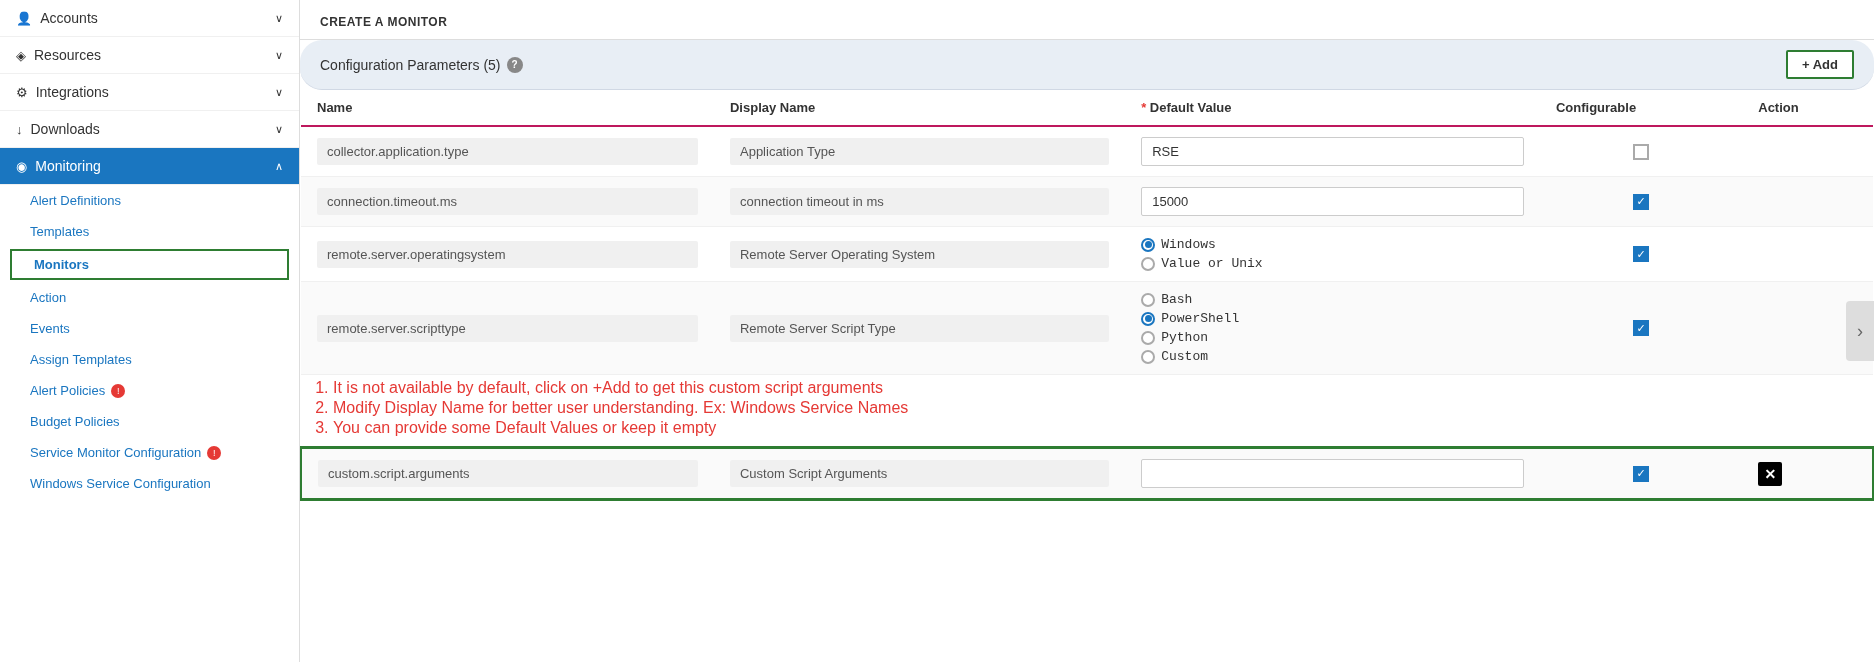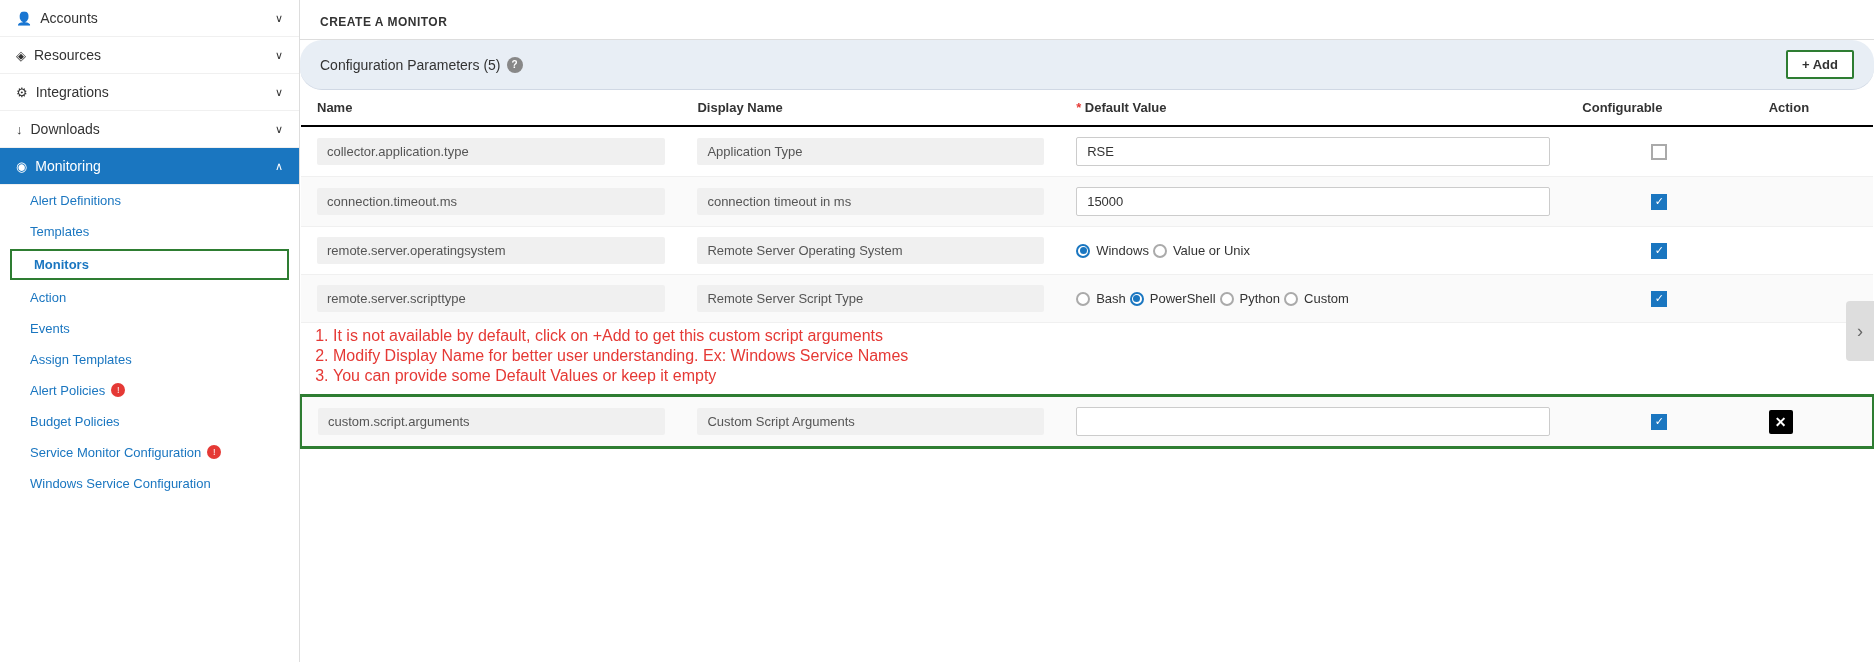--- a/index.html
+++ b/index.html
@@ -32,20 +32,21 @@
     }
     .sidebar-item .icon-left {
       margin-right: 8px;
       font-size: 13px;
     }
     .sidebar-item-label { flex: 1; }
     .sidebar-item .chevron { font-size: 11px; }
 
     .sidebar-sub-item {
       display: flex;
+      align-items: center;
       padding: 8px 16px 8px 30px;
       cursor: pointer;
       color: #1a76c0;
       font-size: 13px;
     }
     .sidebar-sub-item.highlighted {
       border: 2px solid #2e7d32;
       color: #1a76c0;
       font-weight: bold;
       margin: 2px 10px;
@@ -133,21 +134,21 @@
       border-radius: 2px;
     }
 
     
     .params-table {
       width: 100%;
       border-collapse: collapse;
     }
     .params-table thead tr {
       background: #fff;
-      border-bottom: 2px solid #000000;
+      border-bottom: 2px solid #be185d;
     }
     .params-table th {
       padding: 10px 16px;
       text-align: left;
       font-weight: bold;
       font-size: 13px;
       color: #333;
     }
     .params-table td {
       padding: 10px 16px;
@@ -198,22 +199,23 @@
       display: inline-flex;
       align-items: center;
       justify-content: center;
       color: #fff;
       font-size: 11px;
     }
 
     
     .radio-group {
       display: flex;
-      flex-direction: row;
+      flex-direction: column;
       gap: 4px;
+      font-family: Liberation Mono, monospace;
     }
     .radio-item {
       display: flex;
       align-items: center;
       gap: 6px;
       font-size: 13px;
       color: #333;
     }
     .radio-outer {
       width: 14px;

